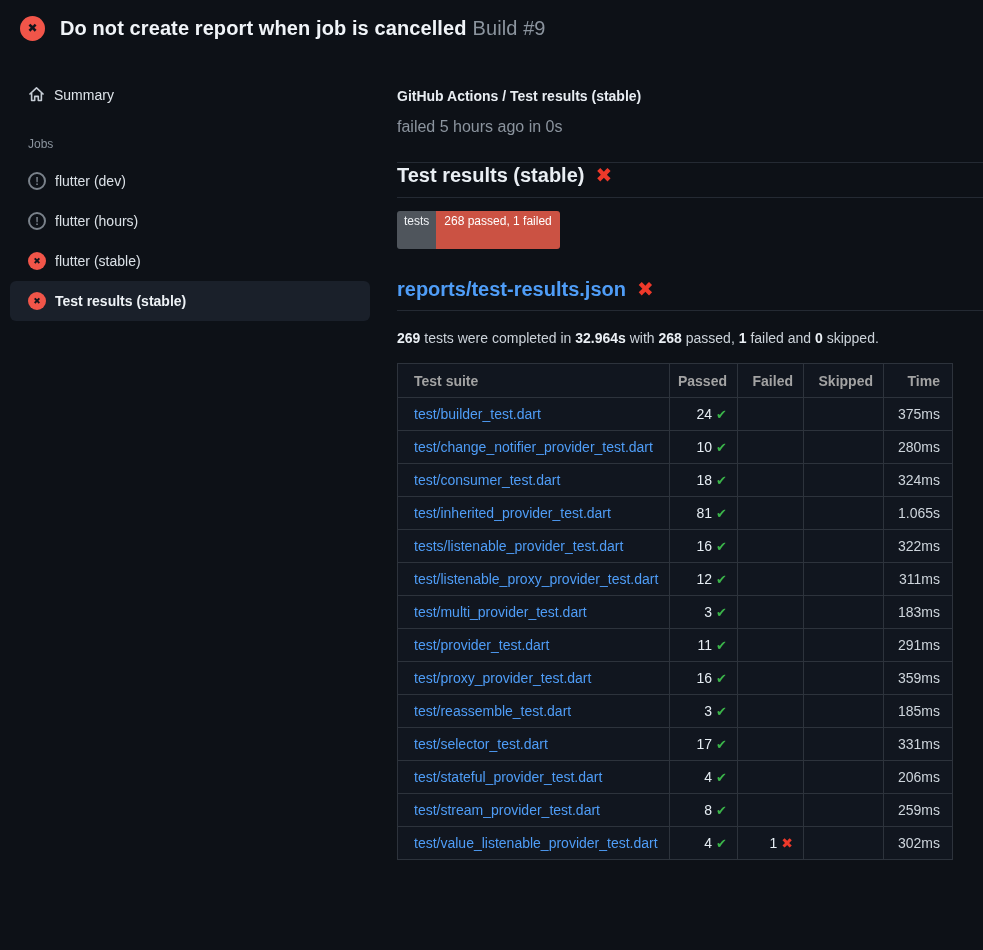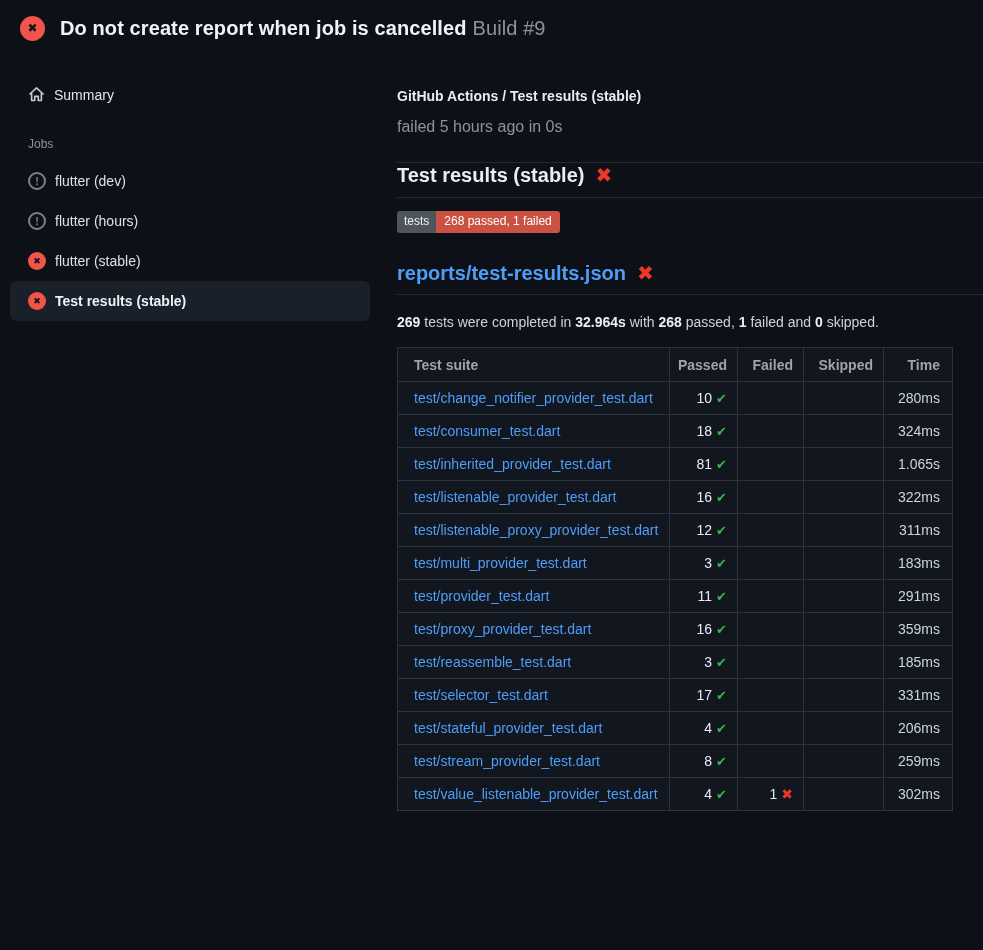--- a/index.html
+++ b/index.html
@@ -94,21 +94,21 @@
     margin-left: 11px;
     font-size: 20px;
   }
   .badge {
     margin-top: 13px;
     display: inline-flex;
     border-radius: 3px;
     overflow: hidden;
     font-size: 12px;
     line-height: 21px;
-    height: 22px;
+    height: 38px;
   }
   .badge-label { background: var(--badge_gray, #4f555c); color: #f0f3f6; padding: 0 7px; }
   .badge-value { background: var(--badge_red, #cb5243); color: #fff; padding: 0 8px; }
 
   .report-title {
     margin-top: 28px;
     font-size: 20px; font-weight: 700;
     padding-bottom: 9px;
     border-bottom: 1px solid var(--divider, #242a33);
   }
@@ -212,20 +212,27 @@
         <tr>
           <th class="suite">Test suite</th>
           <th class="num">Passed</th>
           <th class="num">Failed</th>
           <th class="num">Skipped</th>
           <th class="time">Time</th>
         </tr>
       </thead>
       <tbody id="table-body">
           <tr>
+            <td class="suite"><a href="#">test/builder_test.dart</a></td>
+            <td class="num"><span>24</span><span class="check-glyph">✔</span></td>
+            <td class="num"></td>
+            <td class="num"></td>
+            <td class="time">375ms</td>
+          </tr>
+          <tr>
             <td class="suite"><a href="#">test/change_notifier_provider_test.dart</a></td>
             <td class="num"><span>10</span><span class="check-glyph">✔</span></td>
             <td class="num"></td>
             <td class="num"></td>
             <td class="time">280ms</td>
           </tr>
           <tr>
             <td class="suite"><a href="#">test/consumer_test.dart</a></td>
             <td class="num"><span>18</span><span class="check-glyph">✔</span></td>
             <td class="num"></td>
@@ -233,21 +240,21 @@
             <td class="time">324ms</td>
           </tr>
           <tr>
             <td class="suite"><a href="#">test/inherited_provider_test.dart</a></td>
             <td class="num"><span>81</span><span class="check-glyph">✔</span></td>
             <td class="num"></td>
             <td class="num"></td>
             <td class="time">1.065s</td>
           </tr>
           <tr>
-            <td class="suite"><a href="#">test/listenable_provider_test.dart</a></td>
+            <td class="suite"><a href="#">tests/listenable_provider_test.dart</a></td>
             <td class="num"><span>16</span><span class="check-glyph">✔</span></td>
             <td class="num"></td>
             <td class="num"></td>
             <td class="time">322ms</td>
           </tr>
           <tr>
             <td class="suite"><a href="#">test/listenable_proxy_provider_test.dart</a></td>
             <td class="num"><span>12</span><span class="check-glyph">✔</span></td>
             <td class="num"></td>
             <td class="num"></td>

